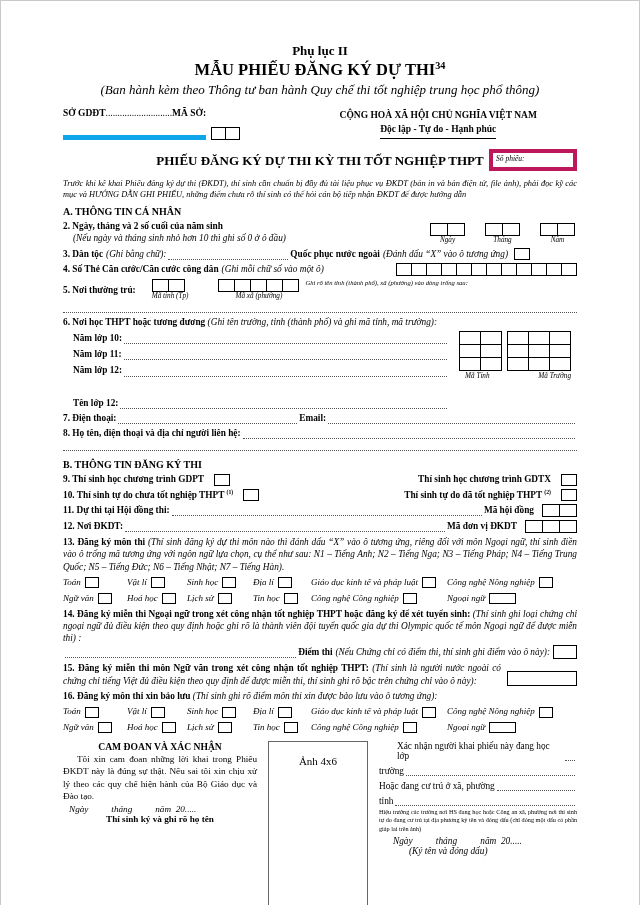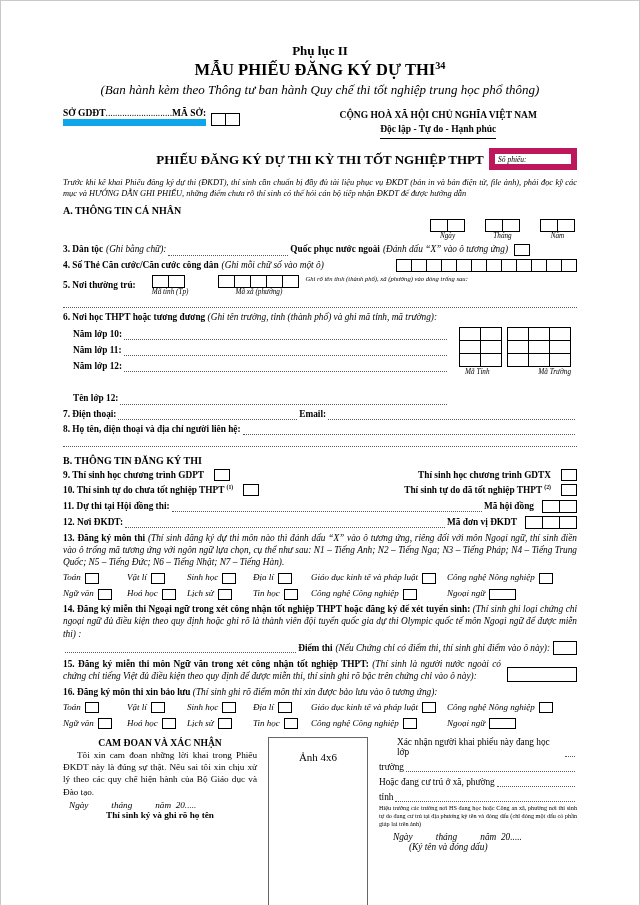--- a/index.html
+++ b/index.html
@@ -8,26 +8,26 @@
   .page{width:640px;min-height:905px;background:#fff;border:1px solid #c9c9c9;padding:42px 62px 18px}
   .c{text-align:center}
   .b{font-weight:bold}
   .i{font-style:italic}
   sup{font-size:62%;vertical-align:super;line-height:0}
   .t-appendix{font-size:13px;font-weight:bold;text-align:center}
   .t-main{font-size:16.5px;font-weight:bold;text-align:center;margin-top:1px}
   .t-sub{font-size:13px;font-style:italic;text-align:center;margin-top:2px}
   .hdr{display:flex;margin-top:10px;align-items:flex-start}
   .hdr-l{width:46%;font-size:9.5px;white-space:nowrap;display:flex;align-items:flex-end}
-  .uline{border-bottom:7px solid #0ea5e9;padding-bottom:1px}
+  .uline{border-bottom:5px solid #0ea5e9;padding-bottom:17px}
   .hdr-r{flex:1;text-align:center;font-size:9.5px;line-height:1.5}
   .motto{display:inline-block;border-bottom:1px solid #000;padding-bottom:1px}
   .titlerow{position:relative;margin-top:9px;height:24px}
   .ftitle{text-align:center;font-weight:bold;font-size:13px;padding-top:4px}
-  .sophieu{position:absolute;right:0;top:0;width:88px;height:22px;border:6px solid #be185d;font-size:7.5px;font-style:italic;padding:1px 3px}
+  .sophieu{position:absolute;right:0;top:0;width:88px;height:22px;border:4px solid #be185d;font-size:7.5px;font-style:italic;padding:1px 3px}
   .intro{font-size:8.4px;font-style:italic;text-align:justify;margin-top:5px;line-height:1.32}
   .sec{font-size:10px;font-weight:bold;margin-top:6px}
   .it{font-size:9.3px;margin-top:3px;line-height:1.32}
   .row{display:flex;align-items:flex-end}
   .rowm{display:flex;align-items:center}
   .dotted{flex:1;border-bottom:1px dotted #555;height:11px;margin:0 2px;min-width:10px}
   .bx{display:inline-block;width:16px;height:12px;border:1px solid #000;vertical-align:middle;background:#fff}
   .cells{display:flex}
   .cell{width:16px;height:13px;border:1px solid #000;margin-left:-1px;background:#fff}
   .cell:first-child{margin-left:0}
@@ -87,20 +87,24 @@
     <div class="sophieu"><span>Số phiếu:</span></div>
   </div>
 
   <div class="intro">Trước khi kê khai Phiếu đăng ký dự thi (ĐKDT), thí sinh cần chuẩn bị đầy đủ tài liệu phục vụ ĐKDT (bản in và bản điện tử, file ảnh), phải đọc kỹ các mục và HƯỚNG DẪN GHI PHIẾU, những điểm chưa rõ thí sinh có thể hỏi cán bộ tiếp nhận ĐKDT để được hướng dẫn</div>
 
   <div class="sec">A. THÔNG TIN CÁ NHÂN</div>
 
 
   <div class="it">
     <div class="row">
+      <div style="flex:1">
+        <div class="b">2. Ngày, tháng và 2 số cuối của năm sinh</div>
+        <div class="i" style="padding-left:10px">(Nếu ngày và tháng sinh nhỏ hơn 10 thì ghi số 0 ở ô đầu)</div>
+      </div>
       <div class="dob">
         <div class="grp">
           <div class="cells">
               <span class="cell" style="width:18px"></span>
               <span class="cell" style="width:18px"></span>
             </div>
           <div class="cap">Ngày</div>
         </div>
         <div class="grp">
           <div class="cells">

